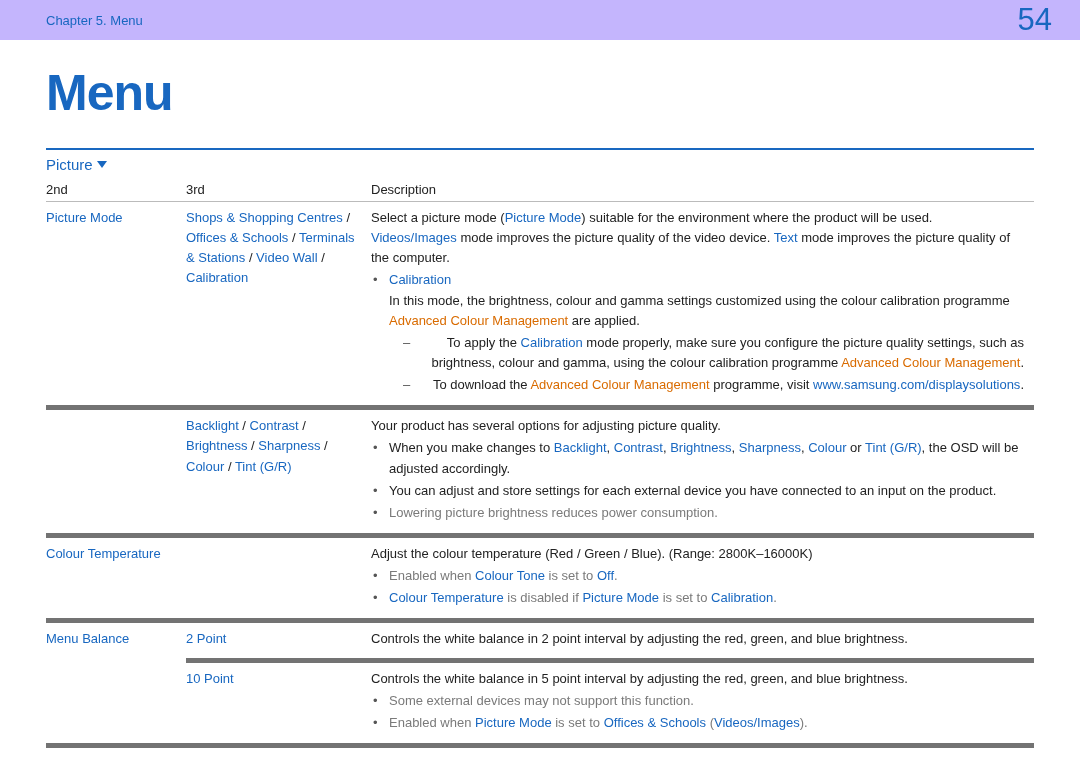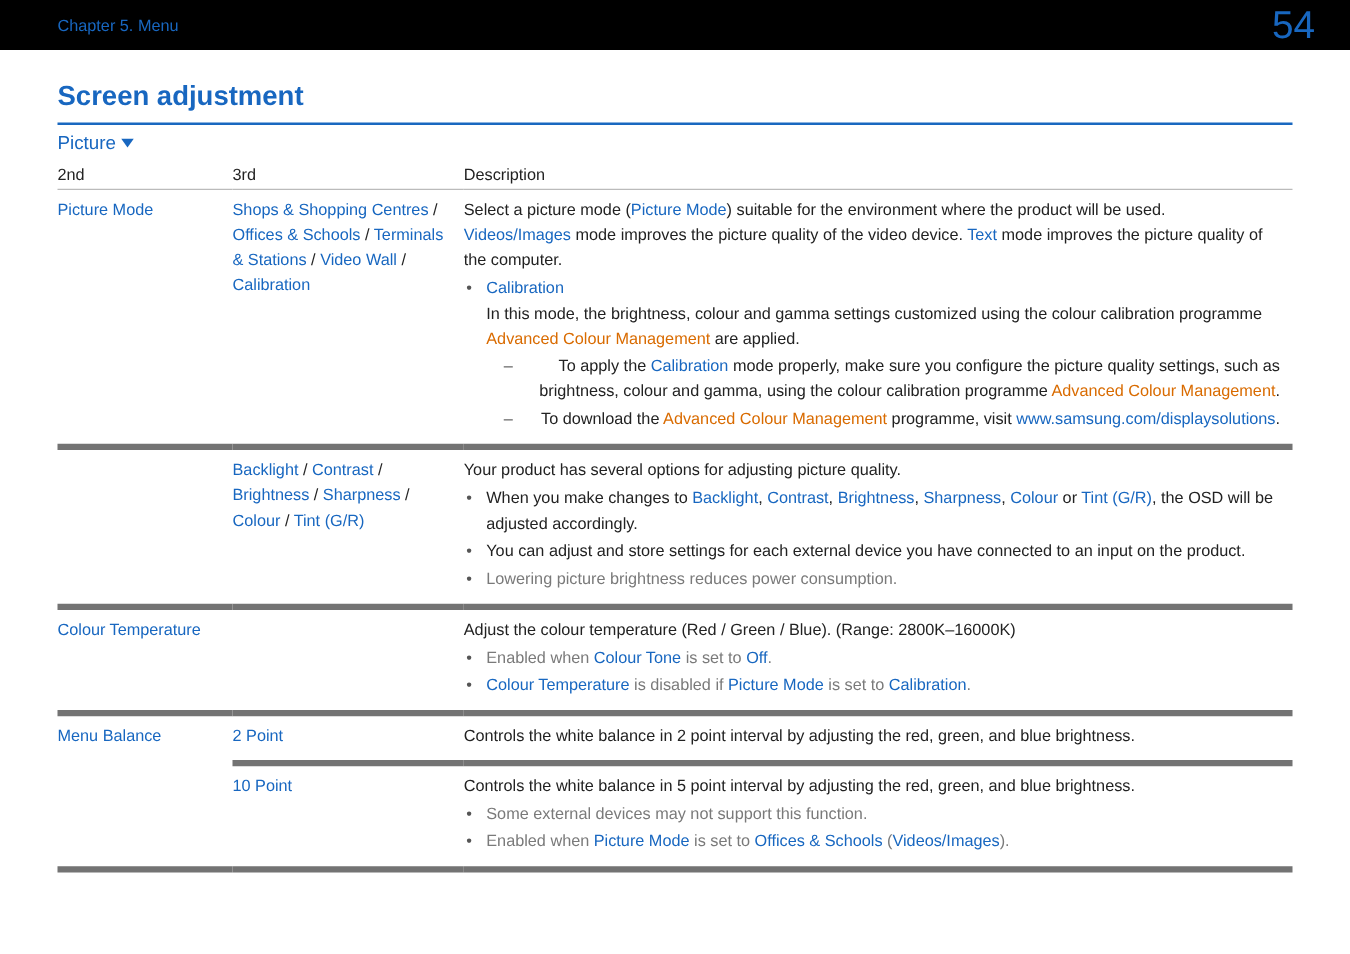--- a/index.html
+++ b/index.html
@@ -1,17 +1,17 @@
 <!DOCTYPE html>
 <html><head>
 <meta charset="utf-8">
 <style>
   * { box-sizing: border-box; margin: 0; padding: 0; }
   body { font-family: Arial, Helvetica, sans-serif; background: #fff; color: #222; width: 1080px; }
-  .topbar { background: #000000; height: 40px; display: flex; align-items: center; justify-content: space-between; padding: 0 28px 0 46px; font-size: 13px; }
+  .topbar { background: #c4b5fd; height: 40px; display: flex; align-items: center; justify-content: space-between; padding: 0 28px 0 46px; font-size: 13px; }
   .chapter { color: #1867c0; font-weight: 500; }
   .pagenum { color: #1867c0; font-size: 31px; font-weight: 400; }
   .content { padding: 24px 46px 28px 46px; }
   h1.title { color: #1867c0; font-size: 50px; font-weight: 700; margin-bottom: 26px; letter-spacing: -1px; }
   h2.section { color: #1867c0; font-size: 22px; font-weight: 700; margin-bottom: 8px; }
   .hr-main { border: none; border-top: 2px solid #1968c0; margin-bottom: 6px; }
   .tabrow { margin: 4px 0 4px 0; }
   .tab { color: #1867c0; font-size: 15px; font-weight: 500; display: inline-flex; align-items: center; gap: 4px; }
   .tab .tri { width: 0; height: 0; border-left: 5px solid transparent; border-right: 5px solid transparent; border-top: 7px solid #1867c0; display: inline-block; }
   table { width: 100%; border-collapse: collapse; font-size: 13px; }
@@ -32,21 +32,21 @@
 </style>
 </head>
 <body>
 
 <div class="topbar">
   <span class="chapter">Chapter 5. Menu</span>
   <span class="pagenum">54</span>
 </div>
 
 <div class="content">
-  <h2 class="section">Screen adjustment</h2>
+  <h1 class="title">Menu</h1>
   <hr class="hr-main">
 
   <div class="tabrow">
     <span class="tab">
       <span>Picture</span>
       <span class="tri"></span>
     </span>
   </div>
 
   <table>

